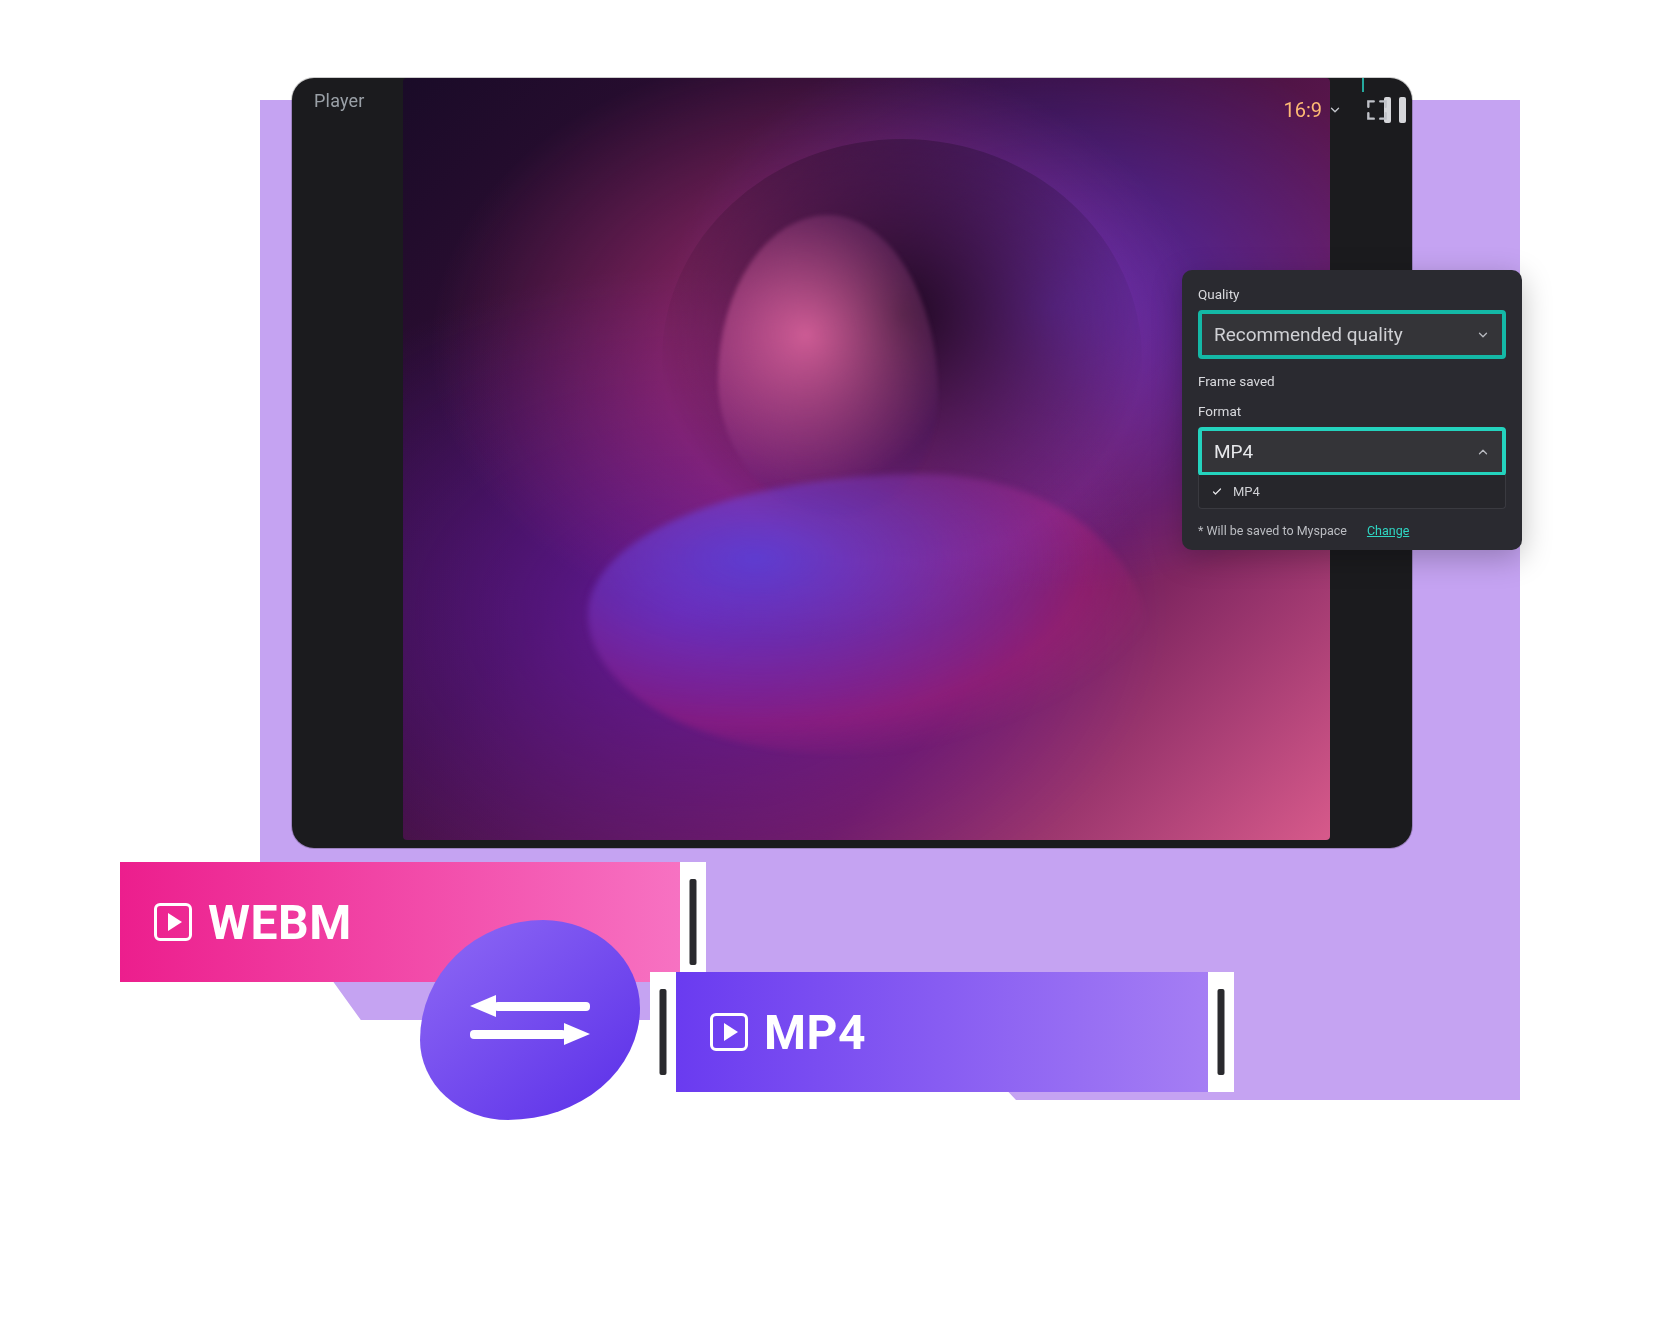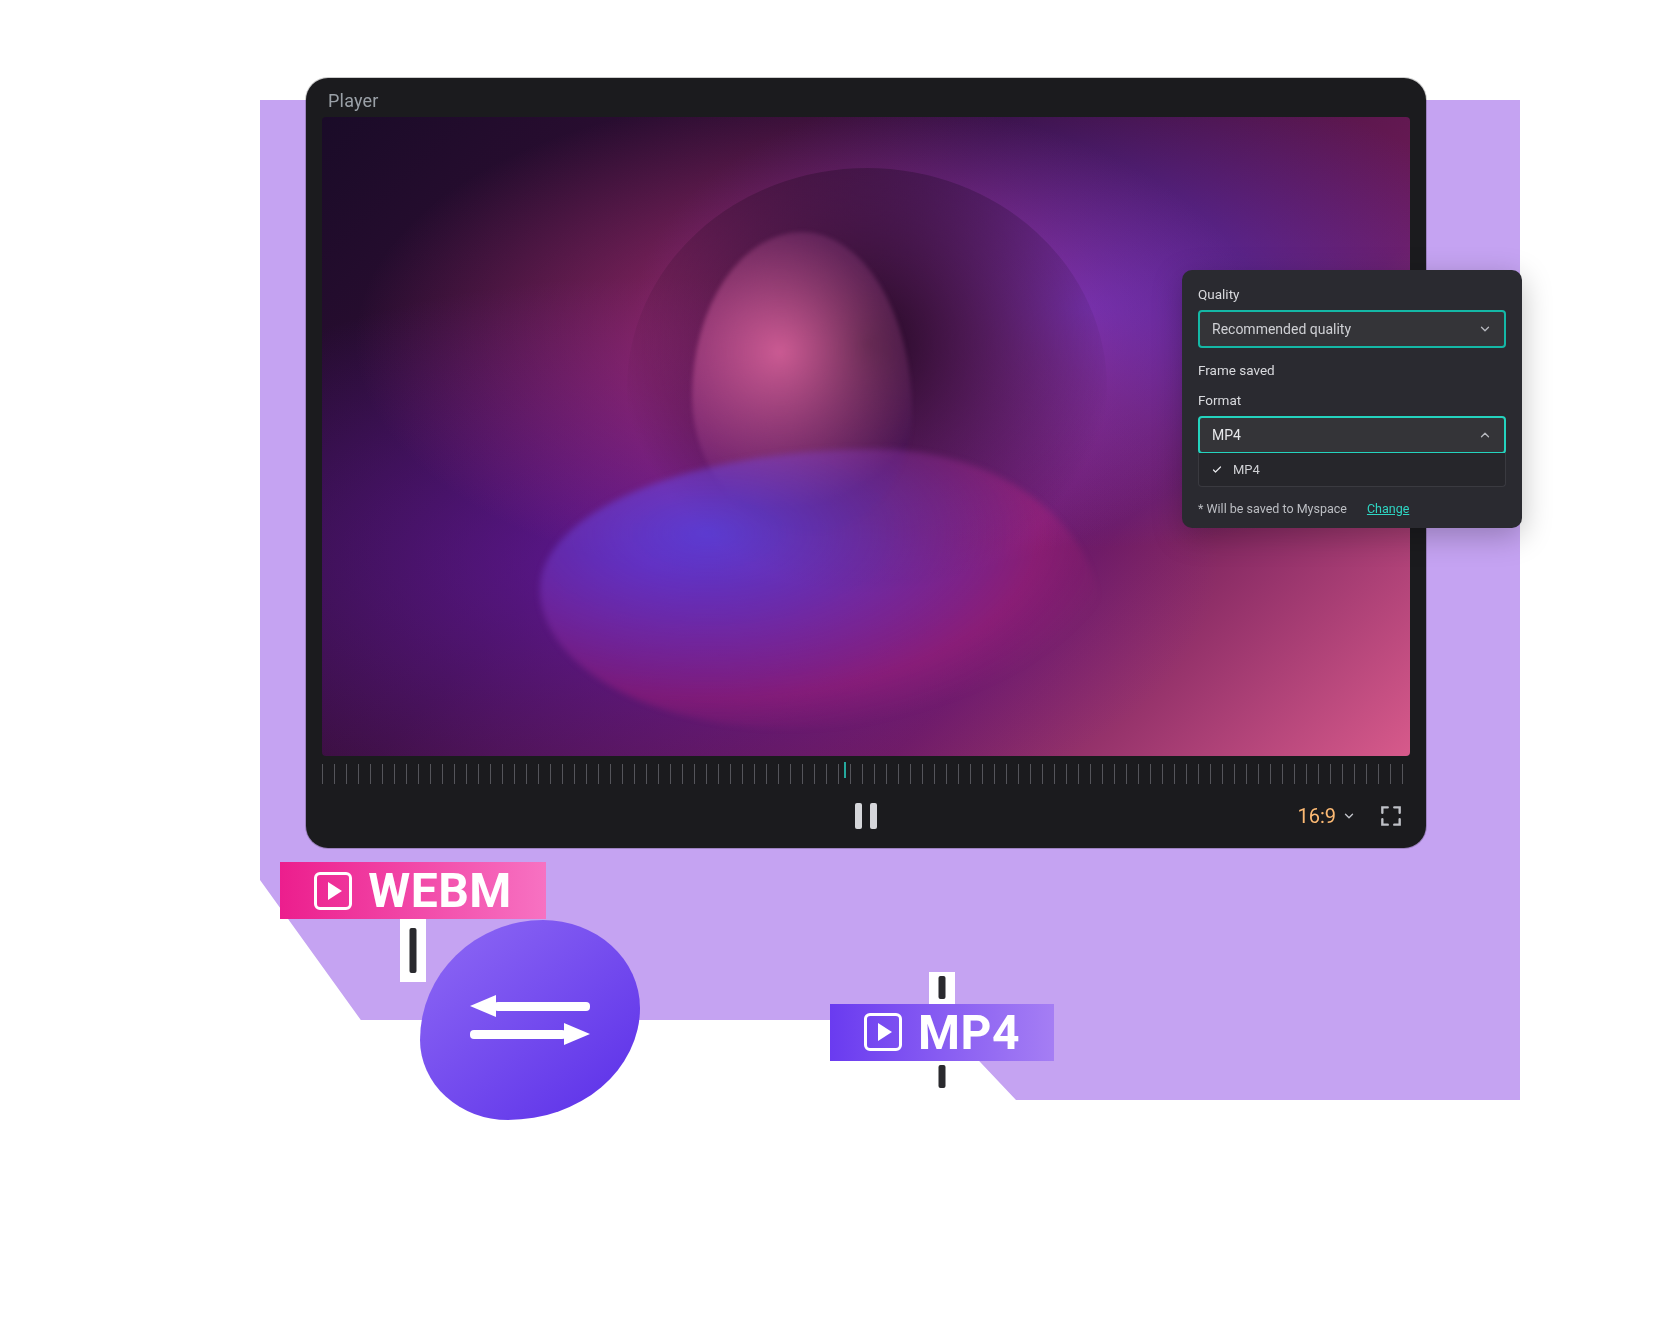--- a/index.html
+++ b/index.html
@@ -15,26 +15,26 @@
     clip-path: polygon(
       0 0, 100% 0, 100% 100%,
       60% 100%, 54% 92%,
       8% 92%, 0 78%
     );
   }
 
   
   .player {
     position: absolute;
-    left: 306px; top: 78px;
+    left: 292px; top: 78px;
     width: 1120px; height: 770px;
     background: #1b1b1e;
     border-radius: 22px;
     overflow: hidden;
-    display: flex; flex-direction: column;
+    display: flex; flex-direction: row;
     box-shadow: 0 0 0 1px rgba(0,0,0,.2);
   }
   .player-title {
     padding: 12px 22px 6px;
     color: #9aa0a7;
     font-size: 18px;
     letter-spacing: .2px;
   }
   .viewport {
     flex: 1;
@@ -117,24 +117,24 @@
     position: absolute; inset: -3px;
     border-radius: 20px;
     background: linear-gradient(125deg, #b98df6, #f25ca8);
     z-index: -1;
   }
   .panel .group { margin-bottom: 14px; }
   .panel label { display: block; color: #d8d9dd; margin-bottom: 8px; font-size: 13.5px; }
   .select {
     width: 100%;
     background: #343438;
-    border: 2px solid #14b8a6;
+    border: 4px solid #14b8a6;
     border-radius: 4px;
     padding: 9px 12px;
-    color: #cfd0d4; font-size: 14px;
+    color: #cfd0d4; font-size: 19px;
     display: flex; justify-content: space-between; align-items: center;
     cursor: pointer;
   }
   .select.active { border-color: #24d3be; color: #e6e7ea; }
   .dropdown {
     background: #26262b;
     border: 1px solid #3a3a40;
     border-top: none;
     border-radius: 0 0 4px 4px;
     margin-top: -1px;
@@ -153,24 +153,23 @@
     margin-top: 6px;
     font-size: 12.5px; color: #bcbec3;
     display: flex; gap: 20px; align-items: baseline;
   }
   .save-note a { color: #2fd6c3; text-decoration: underline; cursor: pointer; }
 
   
   .chip {
     position: absolute;
     height: 120px;
-    display: flex; align-items: center;
+    display: flex; align-items: flex-end;
     border-radius: 4px;
     overflow: visible;
-    flex-direction: column;
   }
   .chip .body {
     height: 100%; flex: 1;
     display: flex; align-items: center; gap: 16px;
     padding: 0 34px;
     color: #fff;
   }
   .chip .cap {
     width: 26px; height: 100%;
     position: relative;

